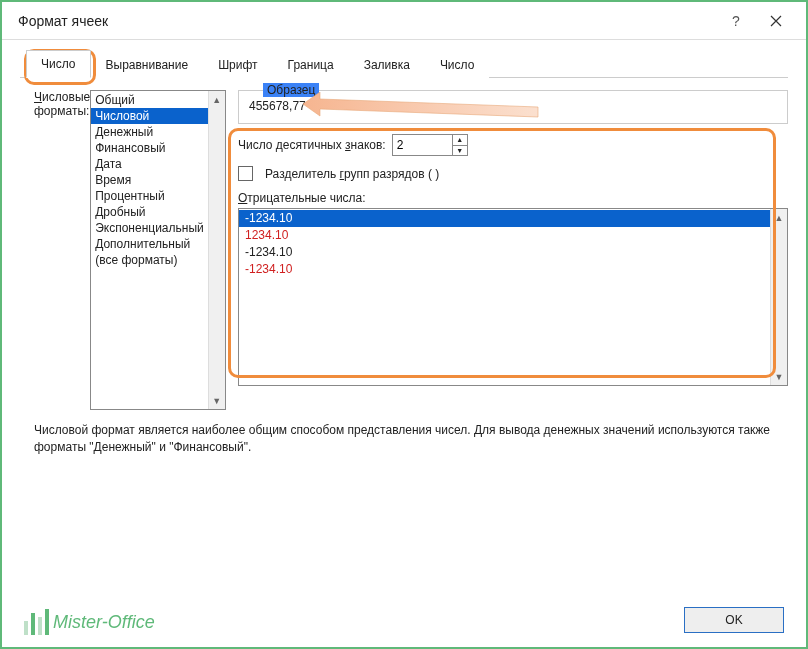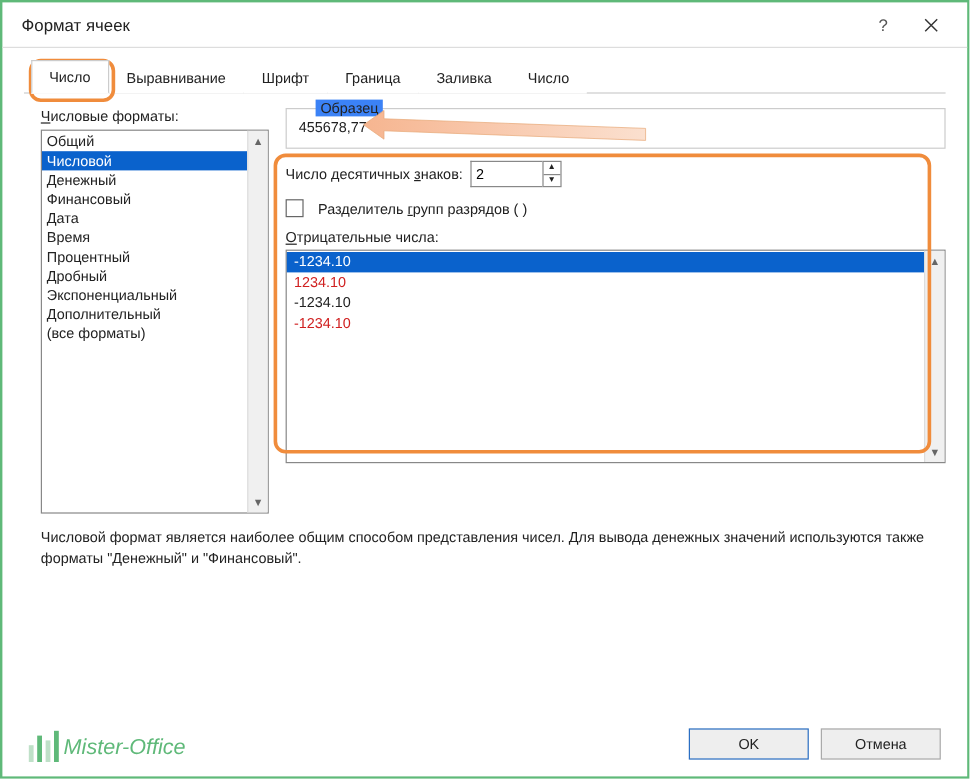--- a/index.html
+++ b/index.html
@@ -66,21 +66,21 @@
     border-bottom: 1px solid #ccc;
     margin: -1px 18px 0 18px;
   }
 
   
   .body {
     display: flex;
     padding: 12px 18px 6px 32px;
     gap: 14px;
   }
-  .left { width: 190px; display:flex; flex-direction:column; }
+  .left { width: 190px; display:flex; }
   .left-label { margin-bottom: 4px; }
   .left-label u { text-decoration: underline; text-decoration-skip-ink: none; }
   .listbox {
     border: 1px solid #888;
     height: 320px;
     position: relative;
     display:flex;
   }
   .listbox-inner {
     flex:1; overflow:hidden; padding:1px 0;
@@ -314,23 +314,20 @@
       </svg>
     </div>
   </div>
 
   <div class="desc">Числовой формат является наиболее общим способом представления чисел. Для вывода денежных значений используются также форматы "Денежный" и "Финансовый".</div>
 
   <div class="footer">
     <div class="btn primary">
         <span>OK</span>
       </div>
-    <div class="btn">
-        <span>Отмена</span>
-      </div>
   </div>
 
   <div class="watermark">
     <div class="bars">
       <span style="height:14px"></span>
       <span class="dk" style="height:22px"></span>
       <span style="height:18px"></span>
       <span class="dk" style="height:26px"></span>
     </div>
     <span>Mister-Office</span>

